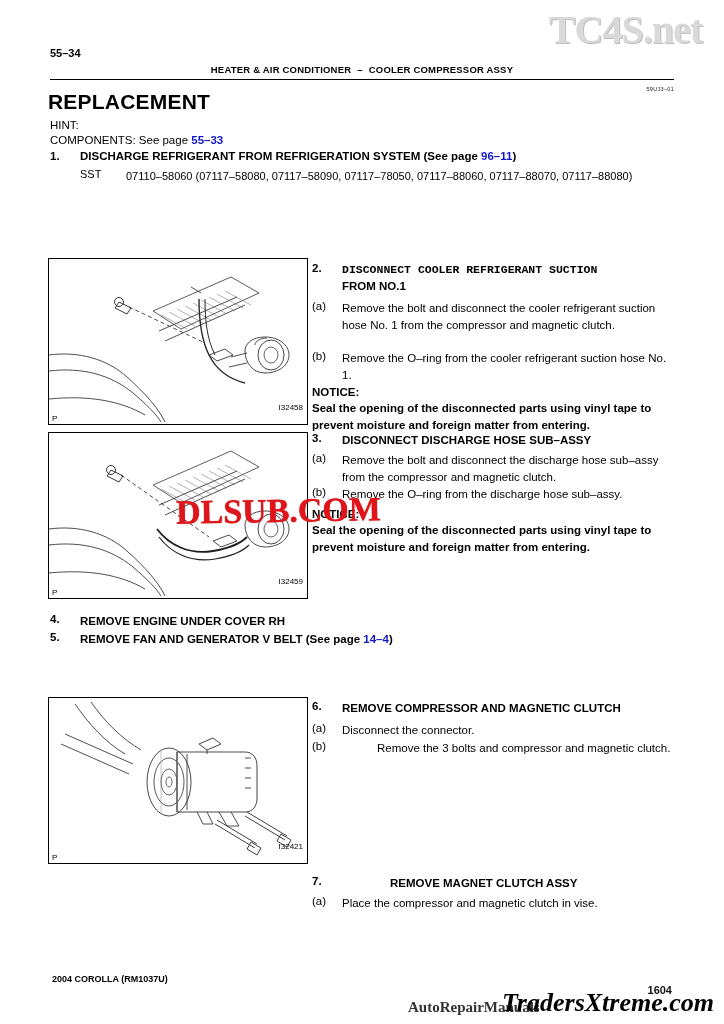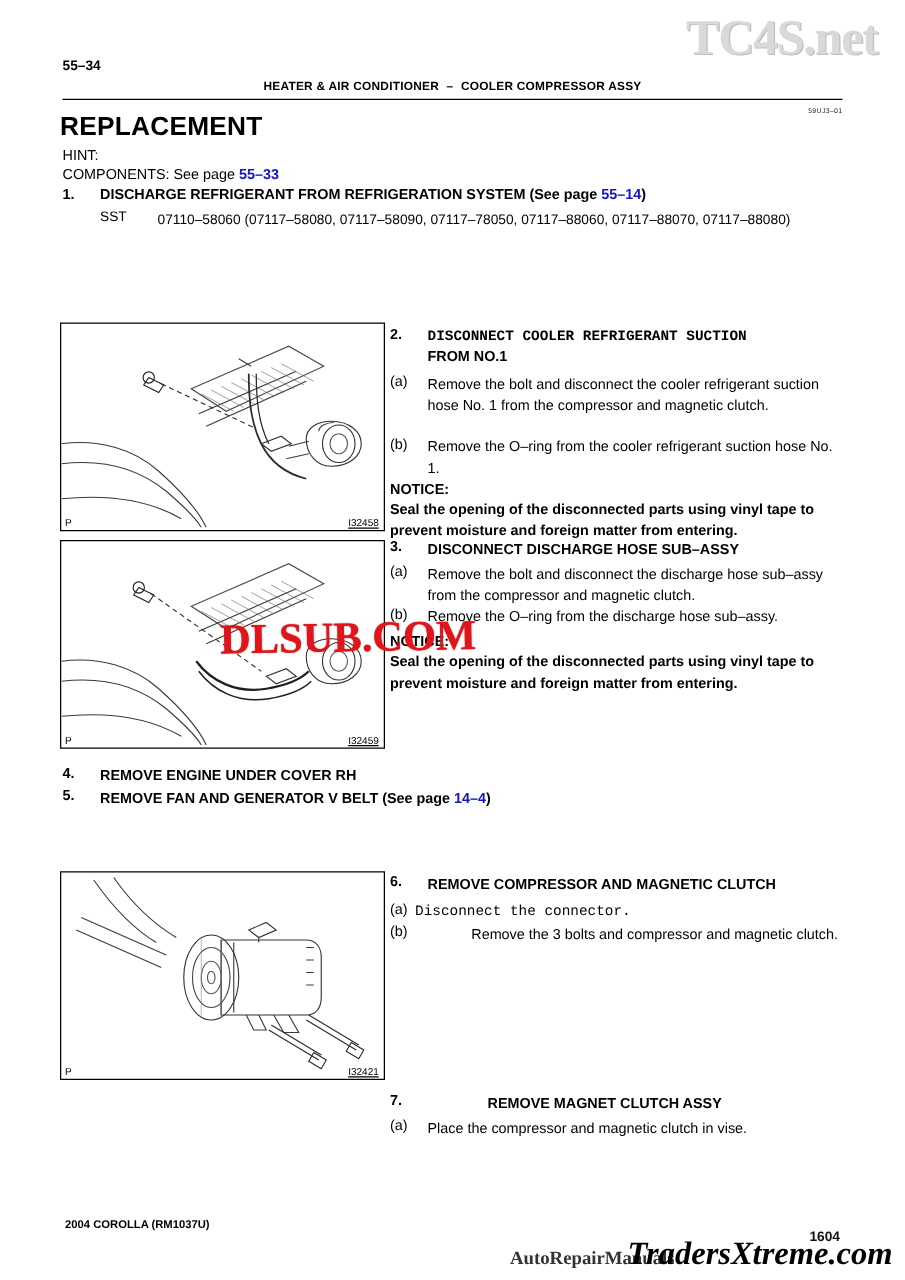--- a/index.html
+++ b/index.html
@@ -161,23 +161,22 @@
   }
   .fig .p-mark {
     position: absolute;
     left: 3px;
     bottom: 1px;
     font-size: 8px;
   }
   .fig .code {
     position: absolute;
     right: 4px;
-    bottom: 1px;
+    bottom: 12px;
     font-size: 8px;
-    text-decoration: underline;
   }
   #fig1 { left: 48px; top: 258px; width: 258px; height: 165px; }
   #fig2 { left: 48px; top: 432px; width: 258px; height: 165px; }
   #fig3 { left: 48px; top: 697px; width: 258px; height: 165px; }
   .num {
     position: absolute;
     font-size: 11.5px;
     font-weight: bold;
   }
   .lbl {
@@ -227,21 +226,21 @@
 <div class="replacement">REPLACEMENT</div>
 <div class="hint">HINT:</div>
 <div class="components">
   <span>COMPONENTS: See page</span>
   <span class="bluebold">55–33</span>
 </div>
 
 <div class="step1-num">1.</div>
 <div class="step1-txt">
   <span>DISCHARGE REFRIGERANT FROM REFRIGERATION SYSTEM (See page</span>
-  <span class="bluebold">55–14</span><span>)</span>
+  <span class="bluebold">96–11</span><span>)</span>
 </div>
 <div class="sst-label">SST</div>
 <div class="sst-list">07110–58060  (07117–58080,  07117–58090,  07117–78050,  07117–88060,  07117–88070, 07117–88080)</div>
 
 <div class="fig" id="fig1">
   <svg width="256" height="163" viewBox="0 0 256 163">
     <g fill="none" stroke="#3a3a3a" stroke-width="0.9">
 
       <path d="M0 96 C 30 92, 58 100, 78 118 C 96 134, 110 150, 116 163"></path>
       <path d="M0 112 C 34 108, 62 116, 84 134 C 98 146, 108 156, 112 163"></path>
@@ -397,21 +396,21 @@
 <div class="num" style="left:50px; top:631px;">5.</div>
 <div class="txt b" style="left:80px; top:631px; width:500px;">
   <span>REMOVE FAN AND GENERATOR V BELT (See page</span>
   <span class="bluebold">14–4</span><span>)</span>
 </div>
 
 <div class="num" style="left:312px; top:700px;">6.</div>
 <div class="txt b" style="left:342px; top:700px; width:340px;">REMOVE COMPRESSOR AND MAGNETIC CLUTCH</div>
 
 <div class="lbl" style="left:312px; top:722px;">(a)</div>
-<div class="txt" style="left:332px; top:722px; width:336px;font-family:Liberation Mono, monospace;">Disconnect the connector.</div>
+<div class="txt" style="left:342px; top:722px; width:336px;">Disconnect the connector.</div>
 
 <div class="lbl" style="left:312px; top:740px;">(b)</div>
 <div class="txt" style="left:342px; top:740px; width:340px;padding-left:35px;">Remove the 3 bolts and compressor and magnetic clutch.</div>
 
 <div class="num" style="left:312px; top:875px;">7.</div>
 <div class="txt b" style="left:342px; top:875px; width:336px;margin-left:48px;">REMOVE MAGNET CLUTCH ASSY</div>
 
 <div class="lbl" style="left:312px; top:895px;">(a)</div>
 <div class="txt" style="left:342px; top:895px; width:336px;">Place the compressor and magnetic clutch in vise.</div>
 

